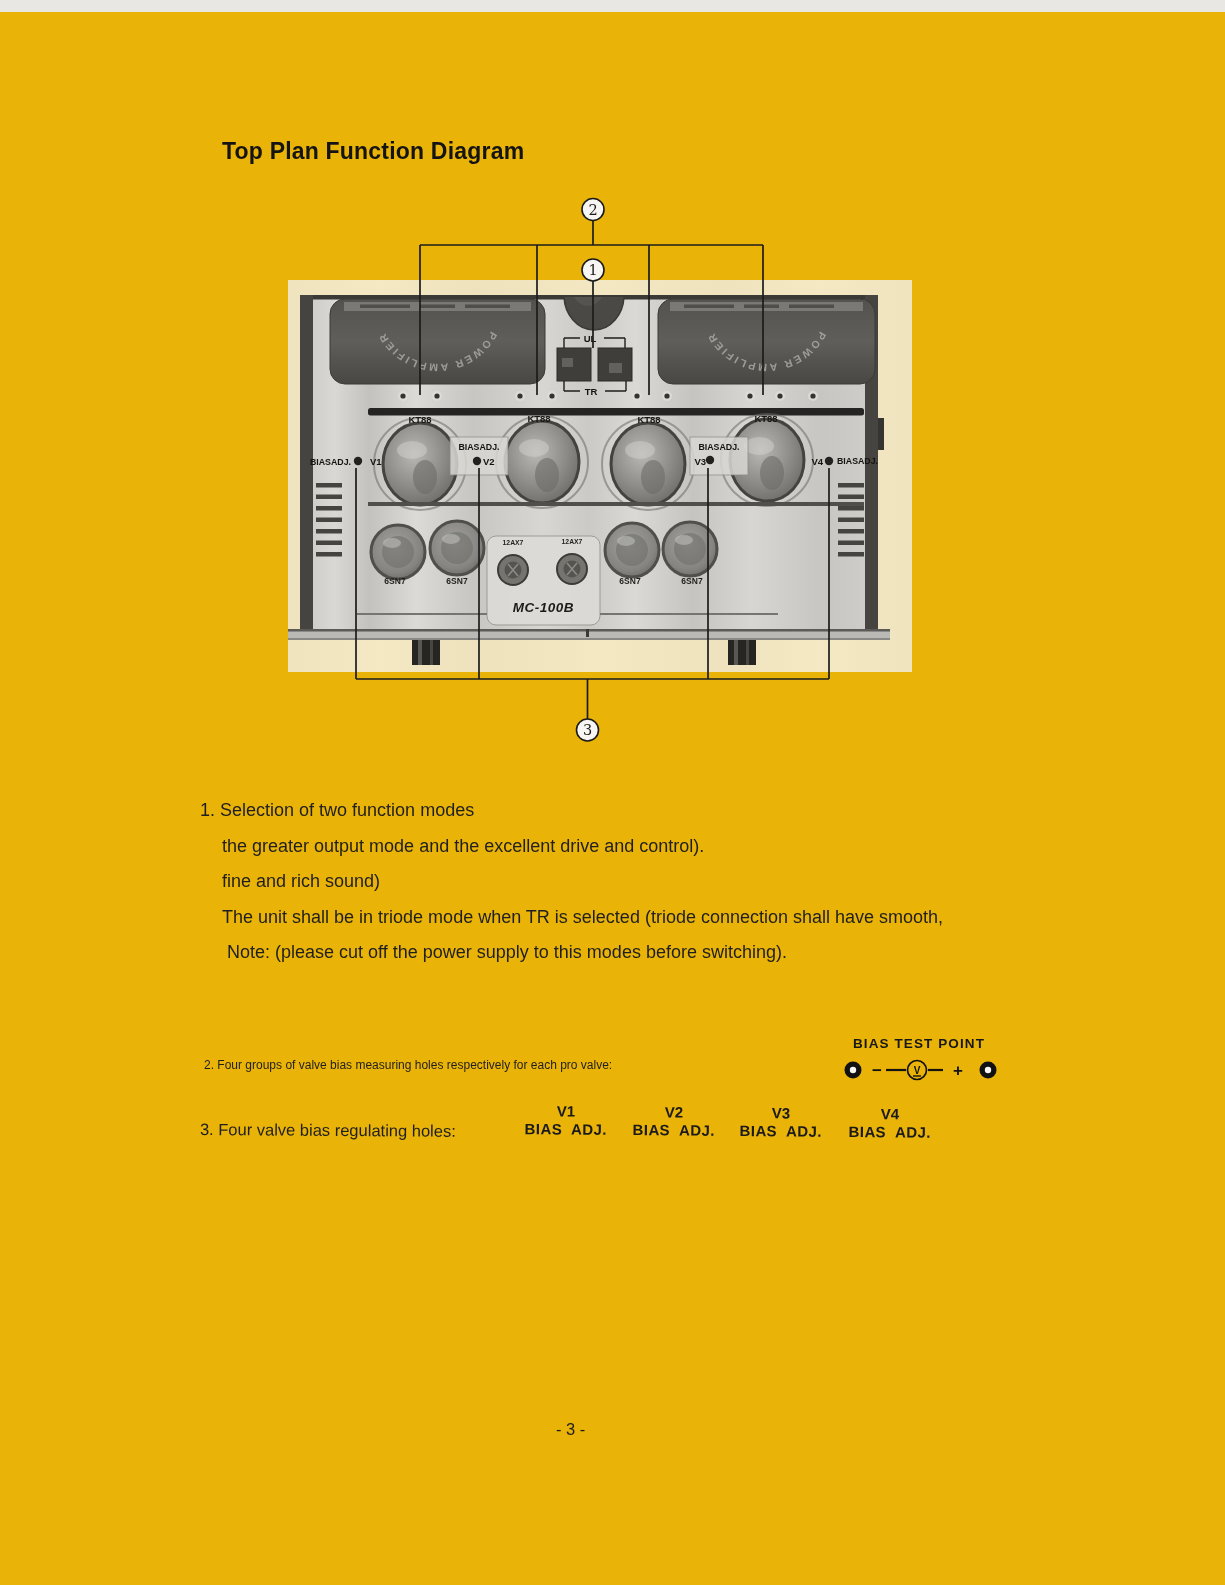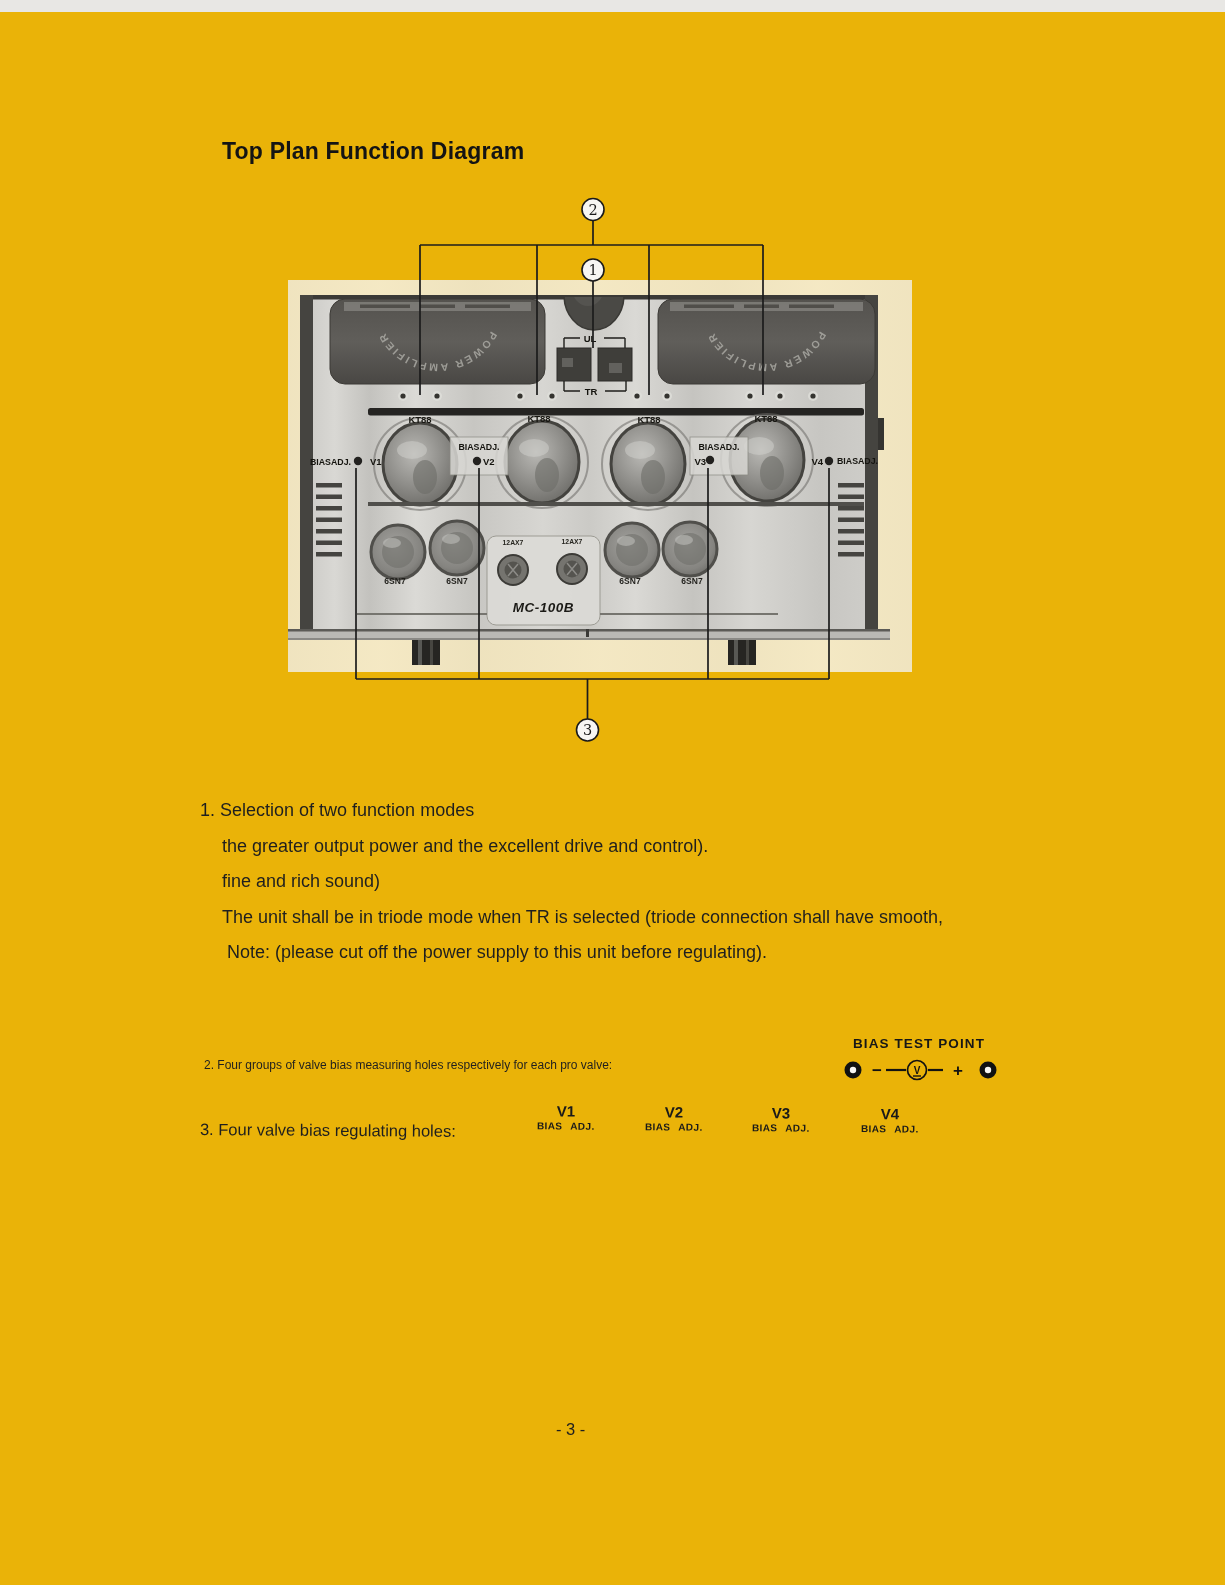--- a/index.html
+++ b/index.html
@@ -12,21 +12,21 @@
   #title{left:222px;top:126px;font-size:23px;font-weight:bold;color:#141414;letter-spacing:.2px;}
   
   #section1{left:200px;top:781px;width:810px;font-size:18px;line-height:35.5px;color:#1f1f1f;}
   #section1 .line{padding-left:22px;white-space:nowrap;}
   #section1 .note{padding-left:27px;}
   #s2-text{left:204px;top:1046px;font-size:12px;white-space:nowrap;color:#1f1f1f;}
   #s3-text{left:200px;top:1108px;font-size:16.5px;white-space:nowrap;color:#1f1f1f;transform:rotate(.4deg);transform-origin:left top;}
   #s3-labels{left:505px;top:1090px;width:445px;height:40px;transform:rotate(.5deg);transform-origin:left top;}
   .adj-col{position:absolute;width:110px;text-align:center;top:0;}
   .adj-col .v{font-size:15px;font-weight:bold;color:#1a1a1a;}
-  .adj-col .adj{font-size:10px;font-weight:bold;letter-spacing:.4px;word-spacing:5px;margin-top:1px;color:#1a1a1a;}
+  .adj-col .adj{font-size:15px;font-weight:bold;letter-spacing:.4px;word-spacing:5px;margin-top:1px;color:#1a1a1a;}
   #page-number{left:556px;top:1408px;font-size:16.5px;color:#1f1f1f;}
   #footer-blue-line{left:122px;top:1573px;width:126px;height:2.5px;background:#1313cc;}
   #footer-black-bar{left:0;top:1578px;width:1225px;height:7px;background:#0b0b0b;}
   
   svg text{font-family:"Liberation Sans",sans-serif;}
   .callout-num{font-family:"DejaVu Serif",serif;font-size:14.5px;fill:#1a1a1a;}
   .kt-label{font-size:9.5px;font-weight:bold;fill:#181712;}
   .sn-label{font-size:8.5px;font-weight:bold;fill:#201f1b;}
   .ax-label{font-size:6.8px;font-weight:bold;fill:#26251f;}
   .bias-label{font-size:8.8px;font-weight:bold;fill:#15140f;}
@@ -351,24 +351,24 @@
       </g>
       <g>
         <circle cx="307.5" cy="538" r="11" fill="#f7f6f3" stroke="#1a1a1a" stroke-width="1.6"></circle>
         <text x="307.5" y="543" text-anchor="middle" class="callout-num">3</text>
       </g>
     </g>
   </svg>
 
   <div class="abs" id="section1">
     <div>1. Selection of two function modes</div>
-    <div class="line">the greater output power and the excellent drive and control).</div>
+    <div class="line">the greater output mode and the excellent drive and control).</div>
     <div class="line">fine and rich sound)</div>
     <div class="line">The unit shall be in triode mode when TR is selected (triode connection shall have smooth,</div>
-    <div class="line note">Note: (please cut off the power supply to this unit before regulating).</div>
+    <div class="line note">Note: (please cut off the power supply to this modes before switching).</div>
   </div>
 
   <div class="abs" id="s2-text">2. Four groups of valve bias measuring holes respectively for each pro valve:</div>
   <svg class="abs" style="left:831px;top:1020px;" width="180" height="54" viewBox="0 0 180 54">
     <text x="88" y="16" text-anchor="middle" class="tp-label">BIAS TEST POINT</text>
     <g>
       <circle cx="22" cy="38" r="8.5" fill="#111"></circle>
       <circle cx="22" cy="38" r="3.2" fill="#f7f6f3"></circle>
       <text x="46" y="44" text-anchor="middle" class="tp-sign">−</text>
       <line x1="55" y1="38" x2="75" y2="38" stroke="#121212" stroke-width="2.2"></line>

